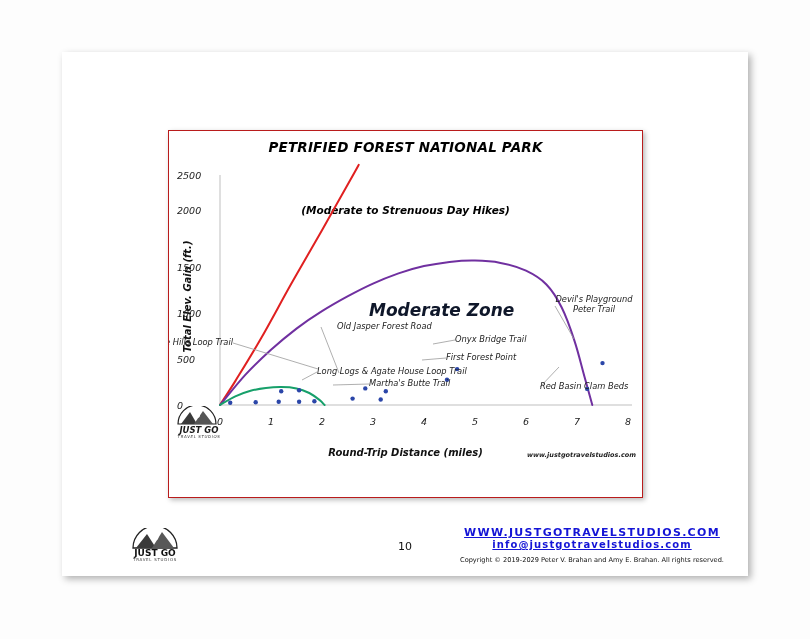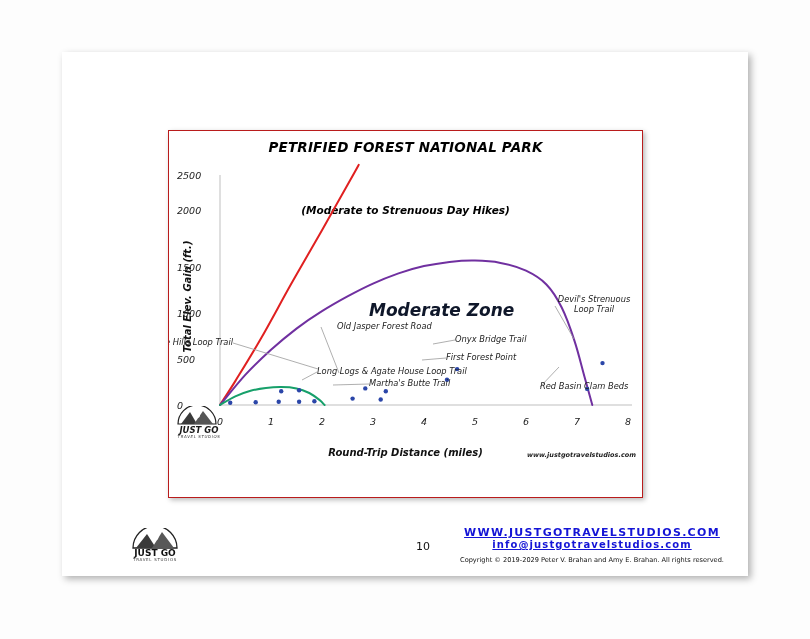--- a/index.html
+++ b/index.html
@@ -90,21 +90,21 @@
     position:absolute;
     font-family:"DejaVu Sans", sans-serif;
     font-size:8.3px;color:#222;white-space:nowrap;
   }
 
   
   .chart-logo{position:absolute;left:3px;top:275px;width:54px;height:34px;overflow:hidden;}
 
   
   .page-num{
-    position:absolute;left:318px;top:488px;width:50px;text-align:right;
+    position:absolute;left:318px;top:488px;width:50px;text-align:center;
     font-family:"DejaVu Sans", sans-serif;font-size:11px;color:#111;
   }
   .foot-links{position:absolute;left:382px;top:474px;width:296px;text-align:center;}
   .flink{
     display:block;
     font-family:"DejaVu Sans", sans-serif;font-weight:bold;
     color:#1414d6;text-decoration:underline;letter-spacing:1.3px;
   }
   .flink.big{font-size:11px;}
   .flink.small{font-size:10px;letter-spacing:1.1px;}
@@ -188,21 +188,21 @@
       </svg>
 
       <div class="zone-label zone-mod">Moderate Zone</div>
 
       <div class="trail-label" style="left:64px;top:206px;transform:translateX(-100%);">Blue Hills Loop Trail</div>
       <div class="trail-label" style="left:168px;top:190px;">Old Jasper Forest Road</div>
       <div class="trail-label" style="left:286px;top:203px;">Onyx Bridge Trail</div>
       <div class="trail-label" style="left:277px;top:221px;">First Forest Point</div>
       <div class="trail-label" style="left:148px;top:235px;">Long Logs &amp; Agate House Loop Trail</div>
       <div class="trail-label" style="left:200px;top:247px;">Martha's Butte Trail</div>
-      <div class="trail-label" style="left:386px;top:163px;width:78px;text-align:center;white-space:normal;line-height:1.25;">Devil's Strenuous Loop Trail</div>
+      <div class="trail-label" style="left:386px;top:163px;width:78px;text-align:center;white-space:normal;line-height:1.25;">Devil's Playground Peter Trail</div>
       <div class="trail-label" style="left:371px;top:250px;">Red Basin Clam Beds</div>
 
       <div class="chart-logo">
         <svg width="54" height="34" viewBox="0 0 54 34">
           <g>
             <path d="M6 18 A19 19 0 0 1 44 18 Z" fill="#ffffff" stroke="#222" stroke-width="1.2"></path>
             <path d="M9 18 L18 6 L25 18 Z" fill="#3a3a3a"></path>
             <path d="M22 18 L31 5 L41 18 Z" fill="#565656"></path>
             <circle cx="25" cy="9" r="3" fill="#ffffff"></circle>
           </g>

